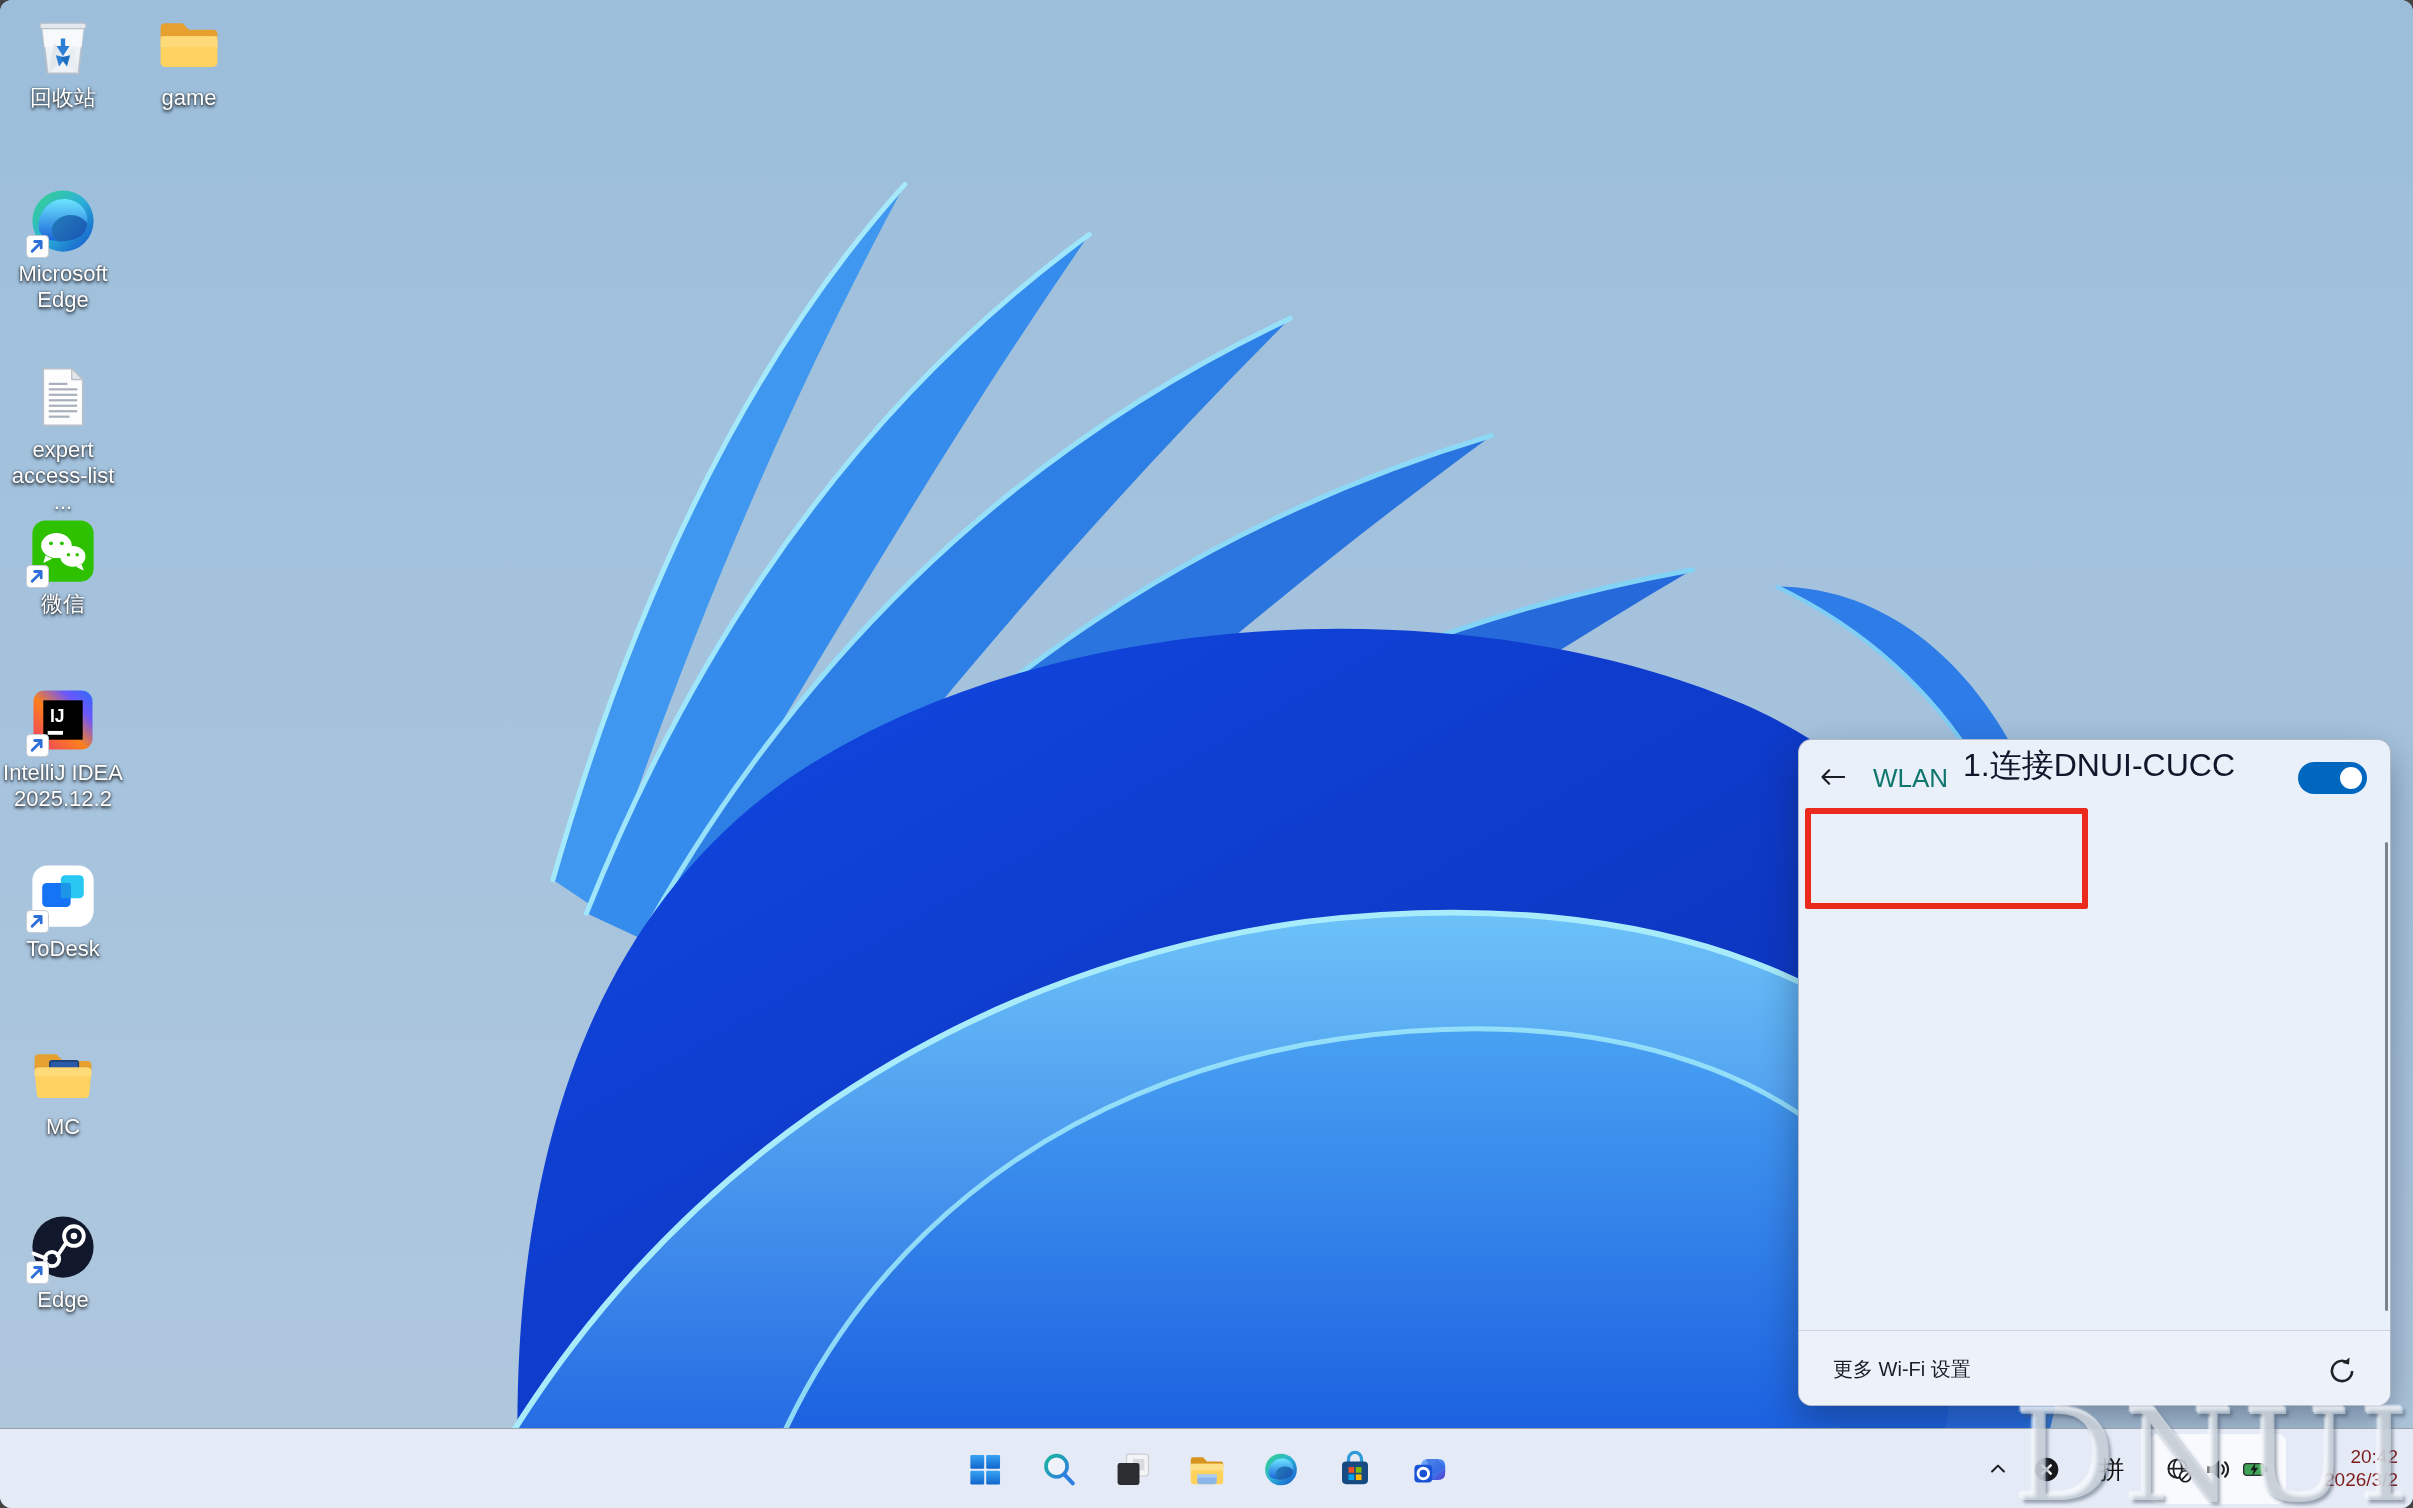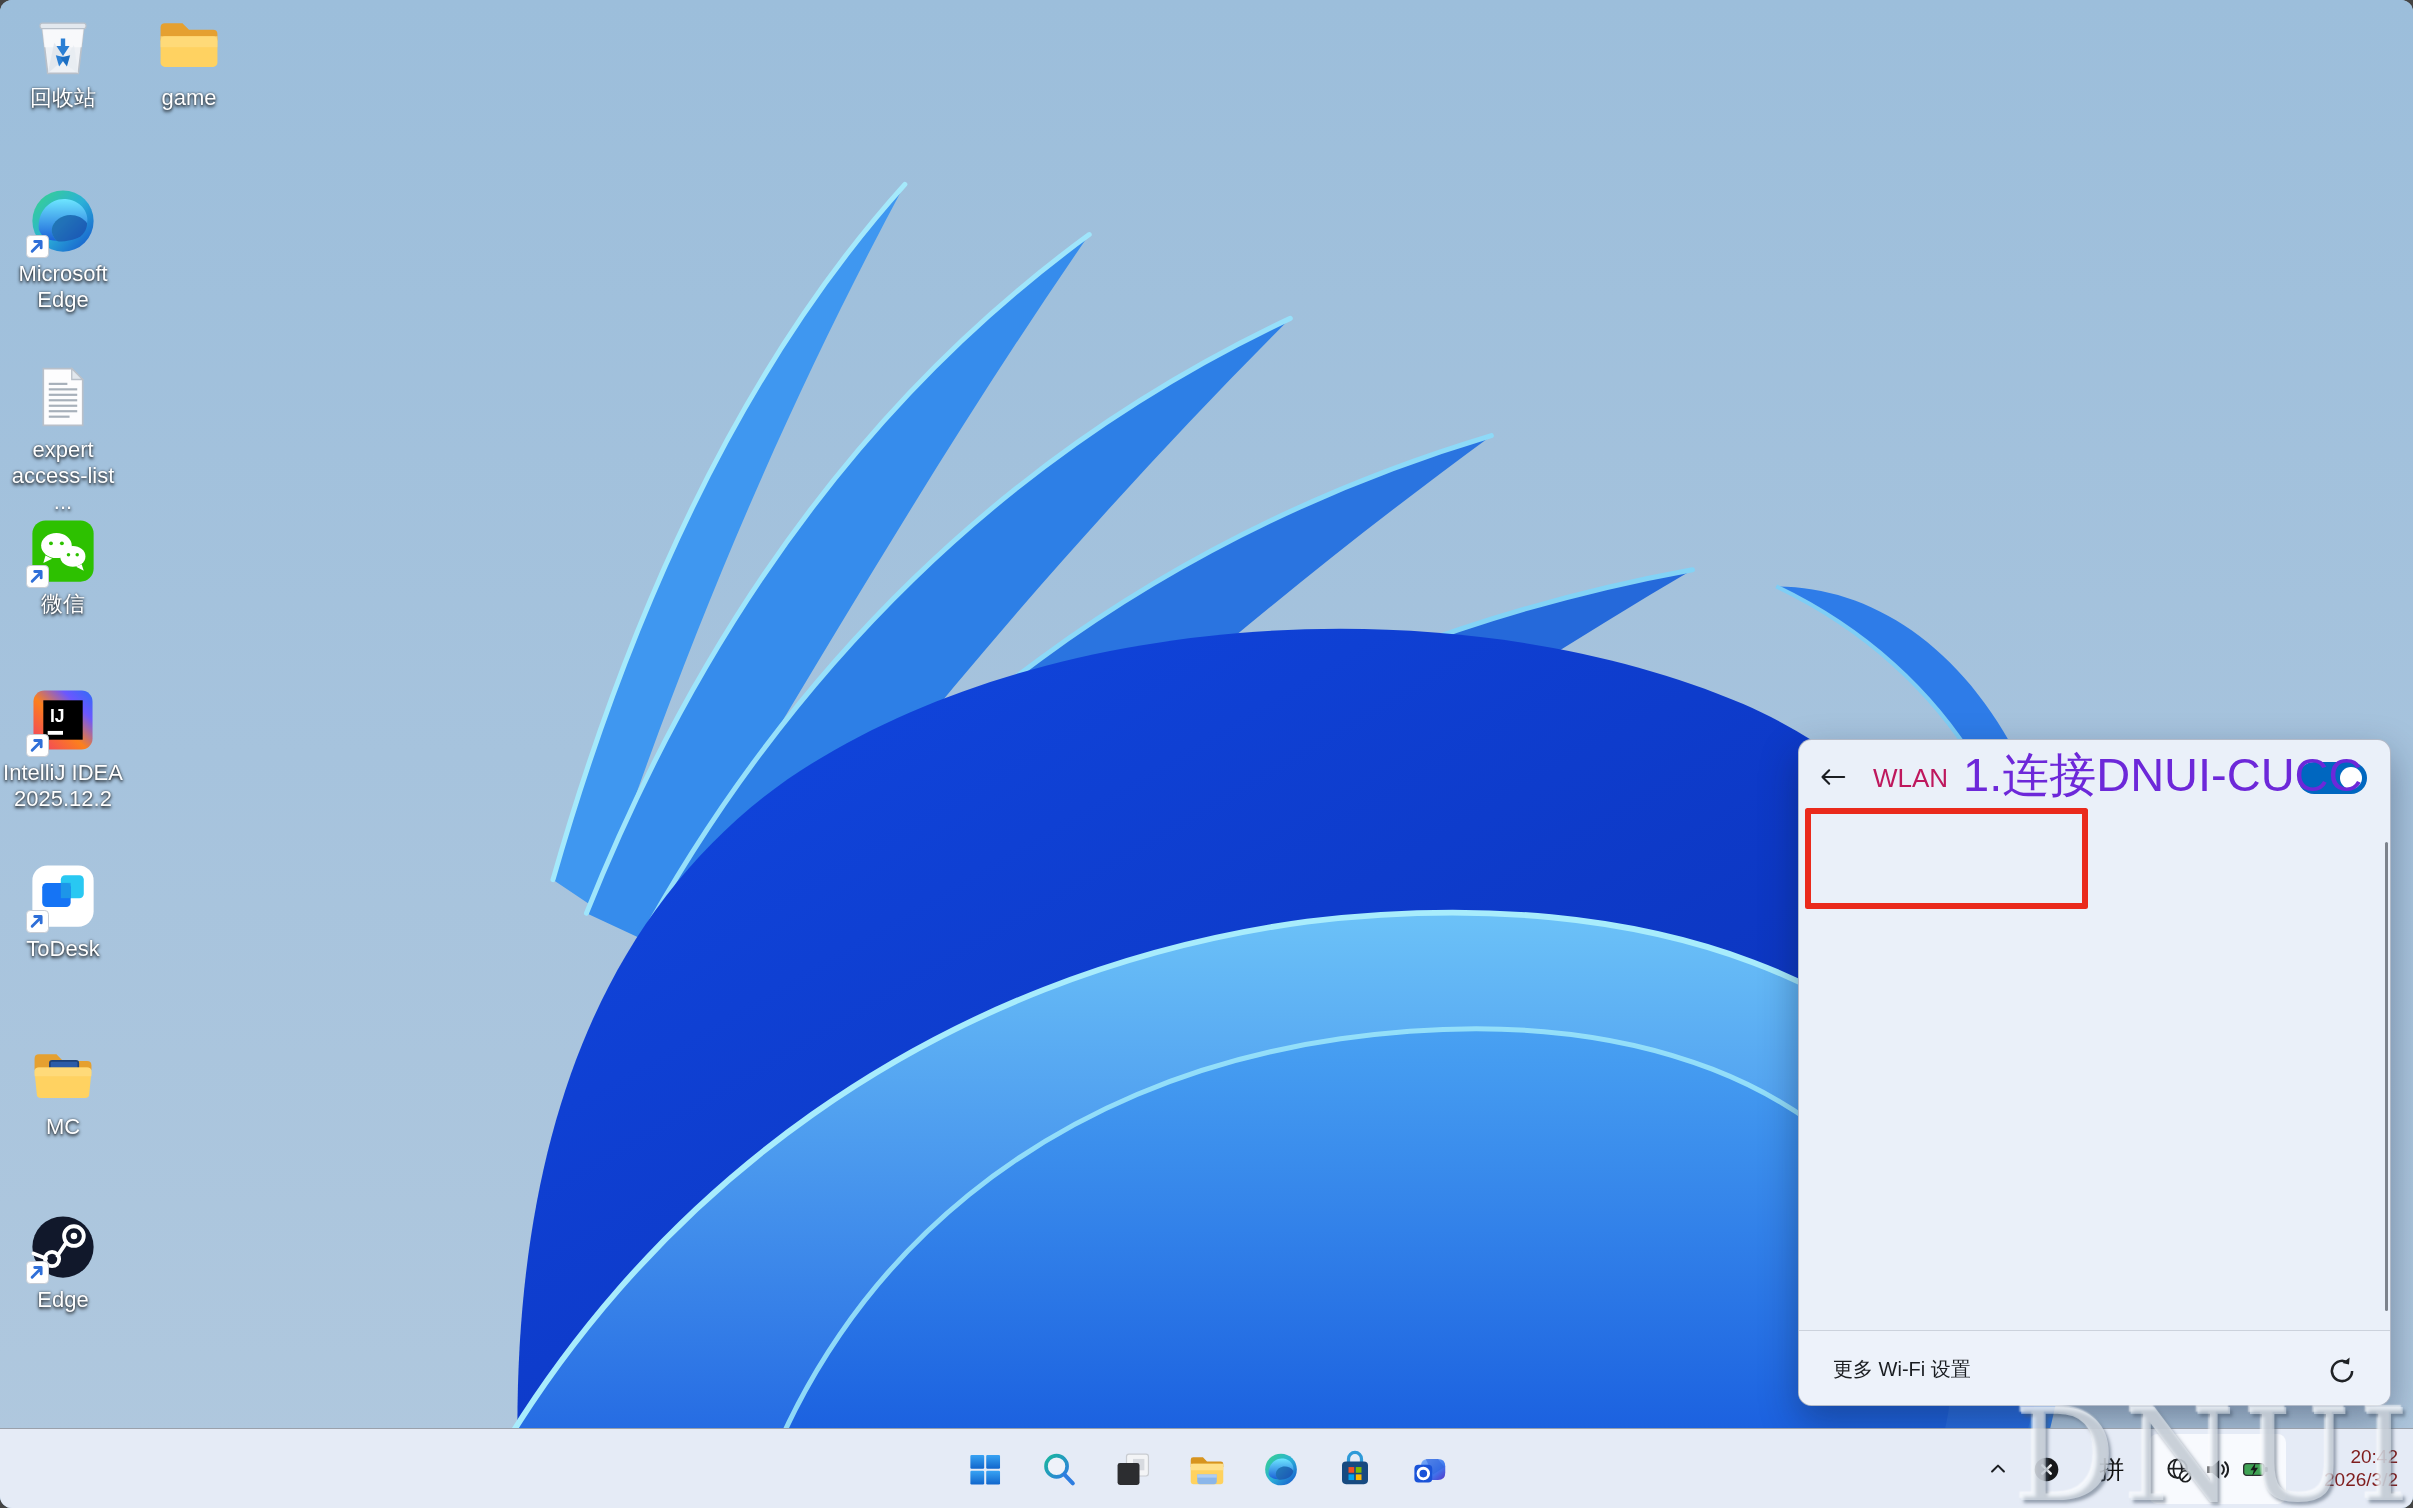--- a/index.html
+++ b/index.html
@@ -17,25 +17,25 @@
   .sc-badge{position:absolute;left:-1.7px;bottom:-1.7px;width:22.6px;height:22.6px;background:#fff;border-radius:4.2px;
     border:0.8px solid #c9ced6;display:flex;align-items:center;justify-content:center;}
   .sc-badge svg{width:14.2px;height:14.2px;}
 
   
   .wlan{position:absolute;left:1798px;top:739px;width:593px;height:667px;background:#eaf0f9;
     border:0.8px solid rgba(110,120,140,.45);border-radius:13.4px;
     box-shadow:0 15px 37px rgba(15,25,55,.38);overflow:hidden;}
   .wlan-header{position:absolute;left:0;top:0;width:100%;height:72px;}
   .back-btn{position:absolute;left:15px;top:20px;width:37px;height:34px;display:flex;align-items:center;justify-content:center;border-radius:5px;}
-  .wlan-title{position:absolute;left:74px;top:22.6px;font-size:26px;color:#be185d;}
+  .wlan-title{position:absolute;left:74px;top:22.6px;font-size:26px;color:#0f766e;}
   .wlan-toggle{position:absolute;left:499px;top:22px;width:69px;height:32px;border-radius:16px;background:#0067c0;}
   .wlan-toggle .knob{position:absolute;right:5px;top:5px;width:22px;height:22px;border-radius:50%;background:#fff;}
   .red-box{position:absolute;left:5.9px;top:68px;width:283px;height:101px;border:6.7px solid #ea2a1c;border-radius:2.5px;pointer-events:none;}
-  .annotation{position:absolute;left:1963px;top:744px;font-size:47px;font-weight:500;color:#6d28d9;letter-spacing:0;
+  .annotation{position:absolute;left:1963px;top:744px;font-size:32px;font-weight:500;color:#0f172a;letter-spacing:0;
     white-space:nowrap;pointer-events:none;z-index:30;}
   .wlan-scrollbar{position:absolute;left:586px;top:102px;width:3.4px;height:469px;background:#7d838c;border-radius:1.7px;}
   .wlan-footer{position:absolute;left:0;top:590px;width:100%;height:77px;background:#edf2fa;border-top:0.8px solid #ccd2dc;
     display:flex;align-items:center;}
   .wlan-footer .more{margin-left:34px;font-size:20px;color:#1a1d21;}
   .refresh-btn{position:absolute;right:28.5px;top:20px;width:39px;height:39px;display:flex;align-items:center;justify-content:center;border-radius:5px;}
 
   
   .taskbar{position:absolute;left:0;top:1428px;width:2413px;height:80px;background:#e5ebf6;border-top:1.7px solid #9aa1ab;}
   .tb-center{position:absolute;left:50%;top:0;height:80px;transform:translateX(-50%);display:flex;align-items:center;gap:35px;}

